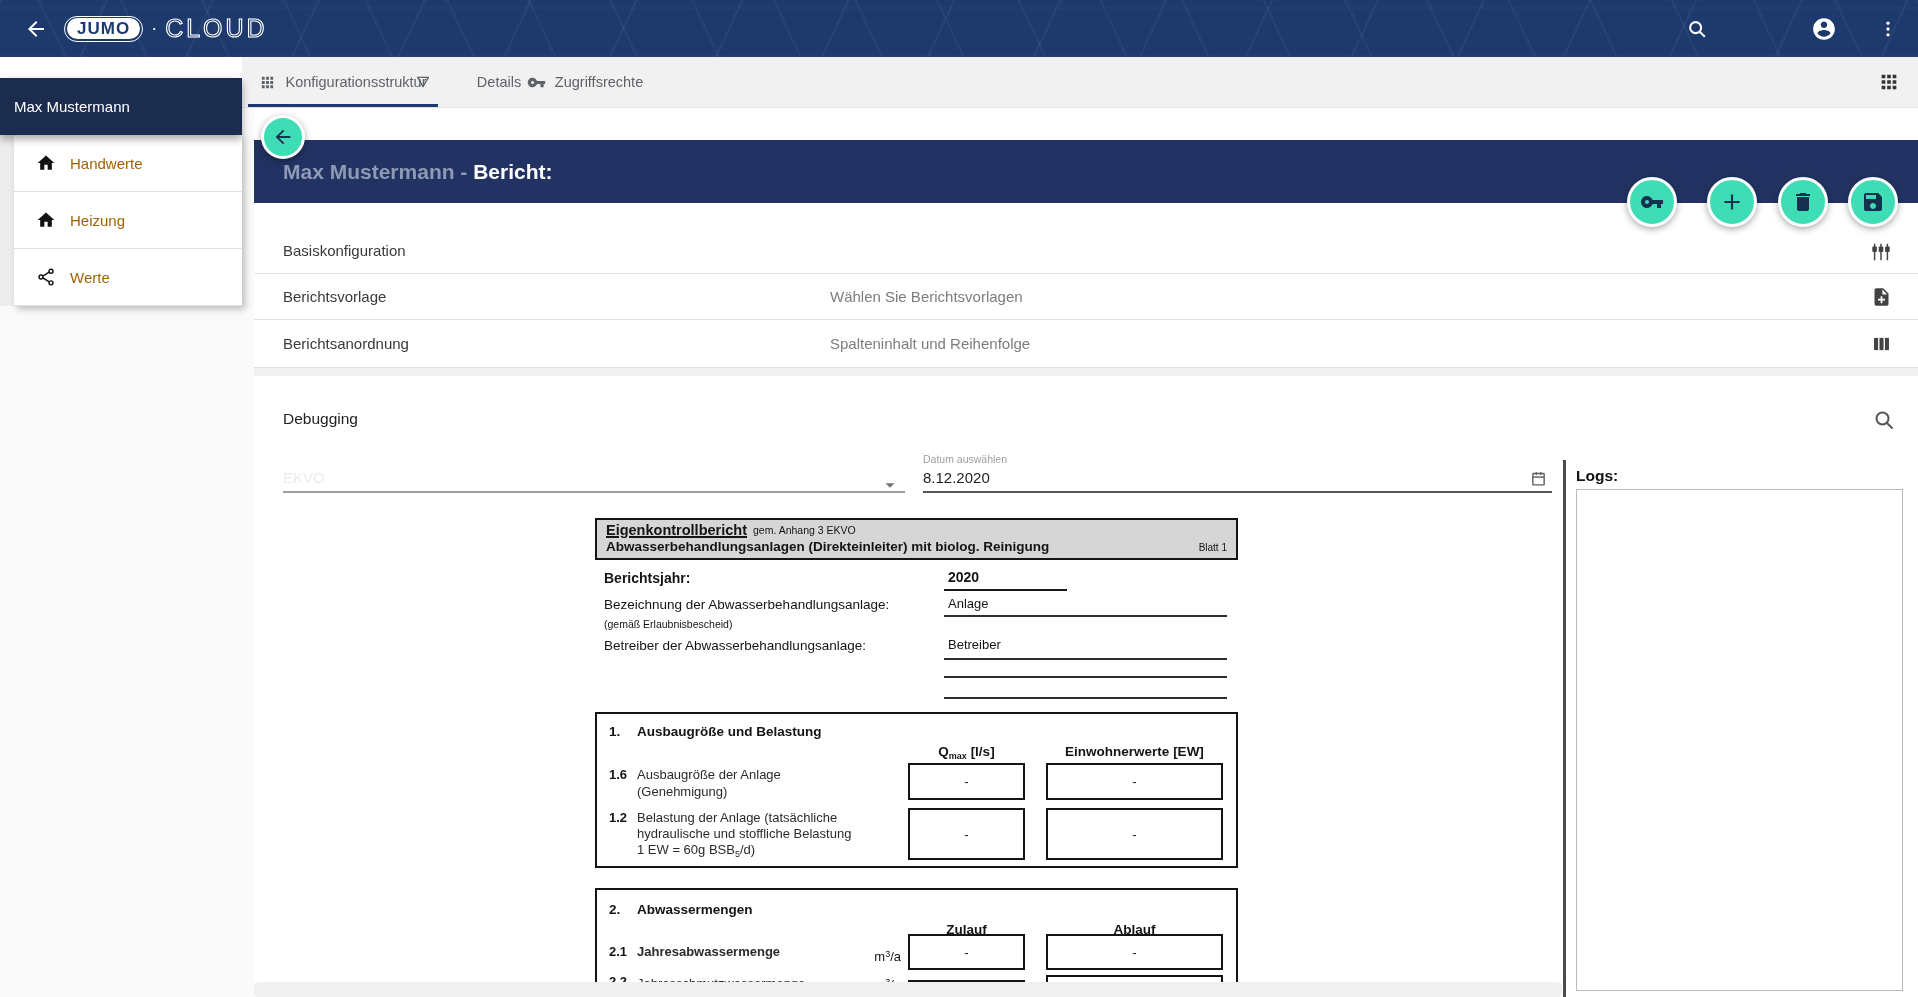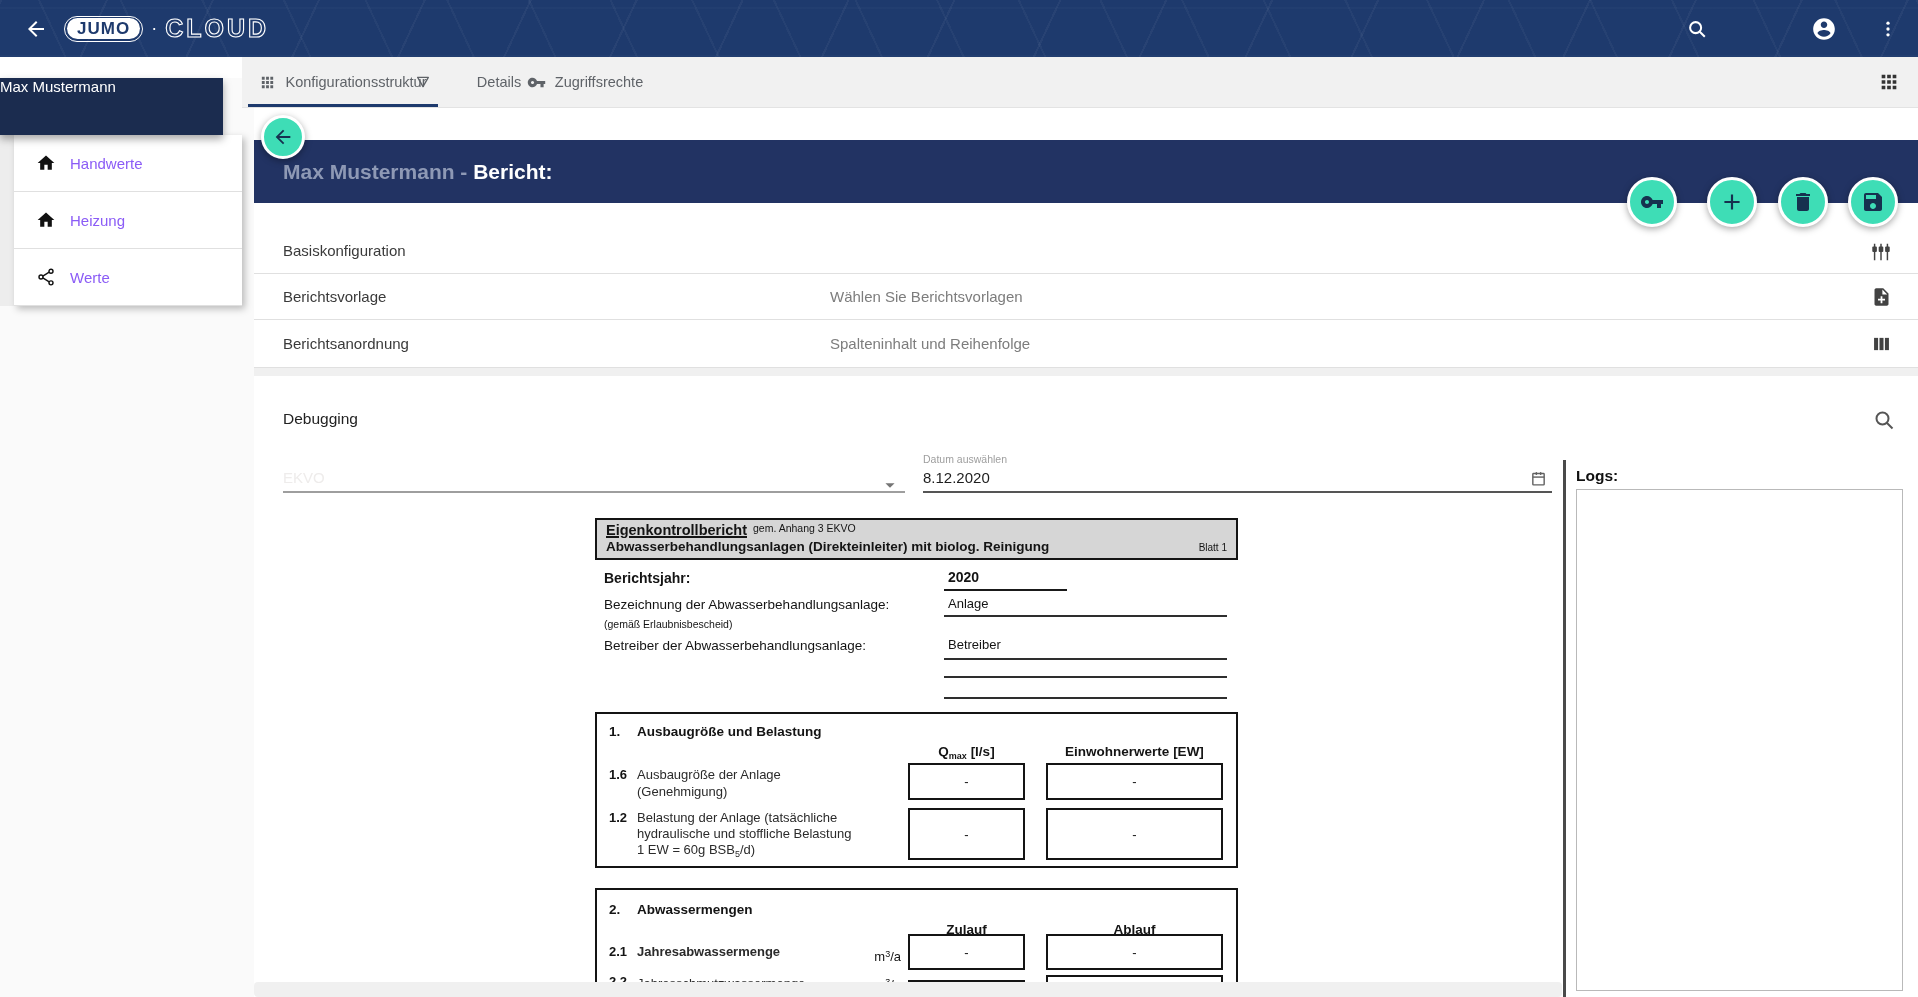--- a/index.html
+++ b/index.html
@@ -17,21 +17,21 @@
       repeating-linear-gradient(-115deg, rgba(255,255,255,0.035) 0 2px, transparent 2px 74px),
       repeating-linear-gradient(0deg, rgba(255,255,255,0.02) 0 2px, transparent 2px 48px); }
   .appbar > * { position:relative; }
   .back-arrow { margin-left:18px; width:36px; height:36px; display:flex; align-items:center;
     justify-content:center; cursor:pointer; color:#fff; }
   .logo-wrap { margin-left:10px; display:flex; align-items:center; }
   .jumo-pill { border:1.6px solid #fff; border-radius:16px; padding:2px; }
   .jumo-inner { background:#fff; border-radius:12px; padding:1px 10px; color:#1e3a6d;
     font-weight:bold; font-size:17px; letter-spacing:1px; }
   .logo-sep { color:#fff; margin:0 8px; font-size:18px; }
-  .cloud-text { color:#fff; font-size:25px; letter-spacing:3px; font-weight:700; }
+  .cloud-text { color:#fff; font-size:25px; letter-spacing:3px; font-weight:400; }
   @supports (-webkit-text-stroke: 1px white) {
     .cloud-text { color:transparent; -webkit-text-stroke:1.1px #fff; }
   }
   .appbar-right { margin-left:auto; display:flex; align-items:center; padding-right:20px; }
   .appbar-icon { color:#fff; cursor:pointer; display:flex; align-items:center; justify-content:center; }
   .icon-search-top { margin-right:103px; }
   .icon-account  { margin-right:41px; }
 
   
   .tabbar { position:absolute; left:242px; top:57px; width:1676px; height:51px;
@@ -39,30 +39,30 @@
   .tab { position:absolute; top:0; height:50px; display:flex; align-items:center;
     justify-content:center; gap:9px; color:#5f6368; font-size:14.5px; cursor:pointer; }
   .tab-1 { left:6px; width:190px; }
   .tab-2 { left:186px; width:80px;gap:46px; }
   .tab-3 { left:288px; width:110px; }
   .tab-underline { position:absolute; left:6px; top:47px; width:190px; height:3px; background:#1e3a6d; }
   .tabbar-grid { position:absolute; right:18px; top:14px; color:#333; cursor:pointer; }
 
   
   .side-top { position:absolute; left:0; top:57px; width:242px; height:21px; background:#fff; }
-  .side-header { position:absolute; left:0; top:78px; width:223px; height:57px; background:#1b2c4f;
-    color:#fff; font-size:15px; display:flex; 
+  .side-header { position:absolute; left:0; top:78px; width:242px; height:57px; background:#1b2c4f;
+    color:#fff; font-size:15px; display:flex; align-items:center; padding-left:14px;
     box-shadow:0 4px 8px rgba(0,0,0,0.35); z-index:12; }
   .side-strip { position:absolute; left:0; top:135px; width:14px; height:171px; background:#ededed; }
   .side-items { position:absolute; left:14px; top:135px; width:228px;
     box-shadow:3px 3px 7px rgba(0,0,0,0.25); z-index:11; background:#fff; }
   .side-item { height:57px; background:#fff; border-bottom:1px solid #e0e0e0; display:flex;
     align-items:center; cursor:pointer; }
   .side-item .s-icon { margin-left:22px; width:20px; color:#111; }
-  .side-item .s-label { margin-left:14px; font-size:15px; color:#8b5cf6; }
+  .side-item .s-label { margin-left:14px; font-size:15px; color:#a16207; }
 
   
   .content { position:absolute; left:254px; top:108px; width:1664px; height:889px; background:#fff; }
 
   .fab { position:absolute; border-radius:50%; background:#3eddb6; border:3px solid #fff;
     box-shadow:0 2px 7px rgba(0,0,0,0.35); display:flex; align-items:center; justify-content:center;
     color:#16314f; cursor:pointer; z-index:8; }
   .fab-back { left:7px; top:7px; width:44px; height:44px; }
   .fab-action { width:50px; height:50px; top:69px; }
   .fab-key   { left:1373px; }
@@ -101,21 +101,21 @@
   .logs-divider { position:absolute; left:1309px; top:352px; width:3px; height:537px; background:#4a4a4a; }
   .logs-label { position:absolute; left:1322px; top:359px; font-size:15.5px; font-weight:bold; color:#111; }
   .logs-box { position:absolute; left:1322px; top:381px; width:327px; height:502px;
     border:1.5px solid #b9b9b9; background:#fff; }
 
   
   .report { position:absolute; left:341px; top:410px; width:643px; color:#141414; z-index:1; }
   .report .abs { position:absolute; }
   .r-hbox { left:0; top:0; width:643px; height:42px; background:#d6d6d6; border:2px solid #141414;
     padding:2px 9px; }
-  .r-hline1 { display:flex; align-items:flex-start; }
+  .r-hline1 { display:flex; align-items:center; }
   .r-htitle { font-size:14.5px; font-weight:bold; text-decoration:underline; text-decoration-thickness:1.5px; }
   .r-hsuffix { font-size:10.5px; margin-left:6px; }
   .r-hline2 { display:flex; align-items:baseline; margin-top:1px; }
   .r-hsub { font-size:13.5px; font-weight:bold; }
   .r-sheet { font-size:10px; margin-left:auto; }
   .r-lbl { font-size:13.5px; }
   .r-lbl-b { font-size:14px; font-weight:bold; }
   .r-val { font-size:13px; }
   .r-note { font-size:10.5px; }
   .r-ul { height:2px; background:#1a1a1a; }

